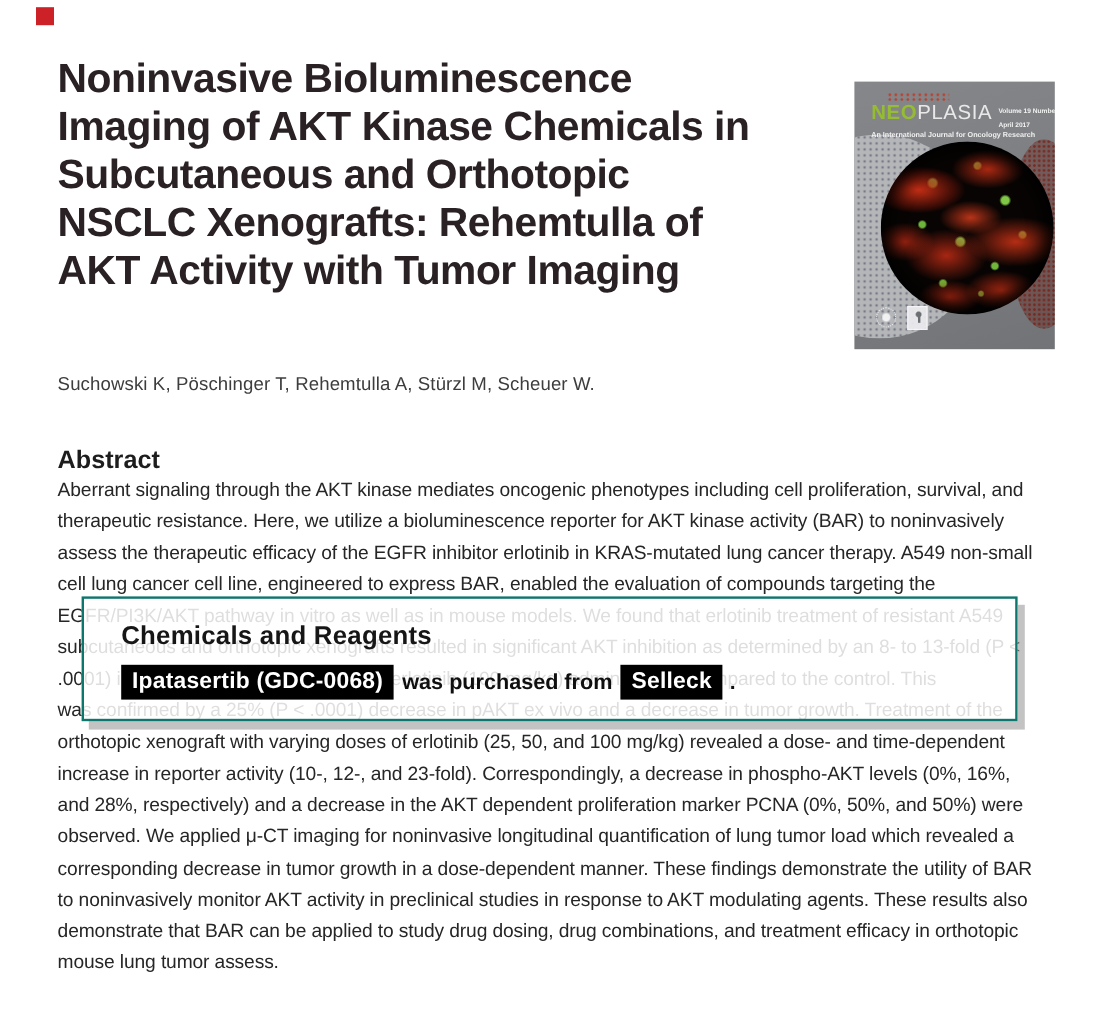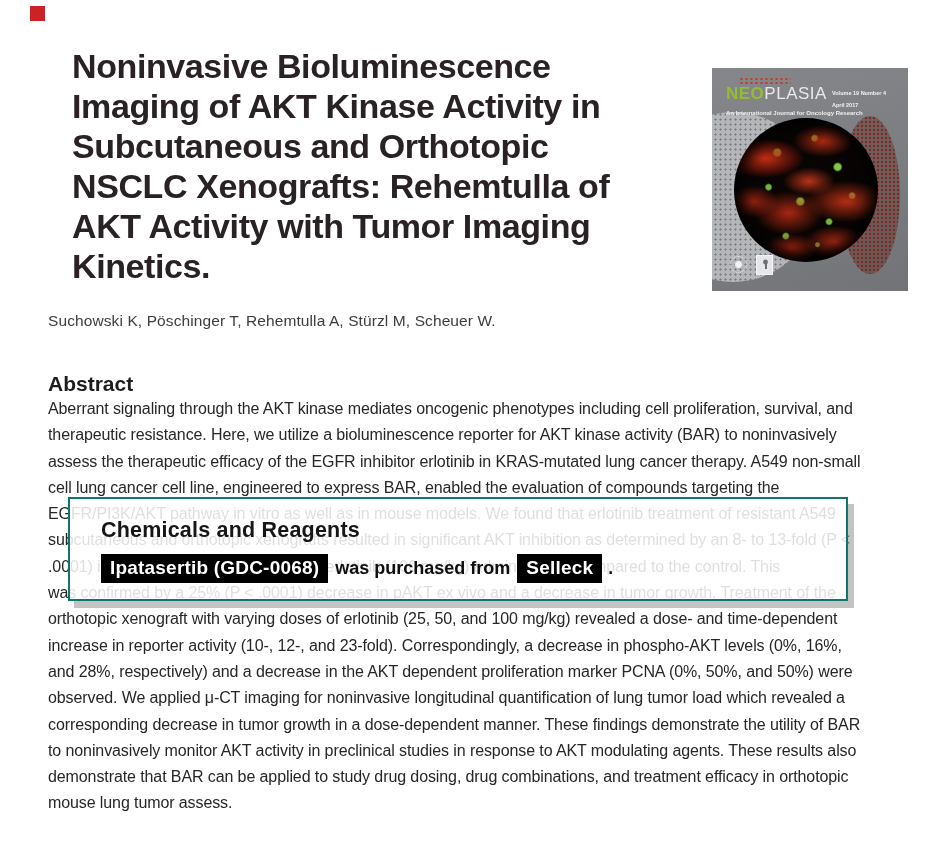--- a/index.html
+++ b/index.html
@@ -4,33 +4,33 @@
 <style>
   * { margin:0; padding:0; box-sizing:border-box; }
   html,body { width:930px; height:847px; background:#ffffff; overflow:hidden;
               font-family:"Liberation Sans", sans-serif; }
   .abs { position:absolute; }
 
   
   #corner-marker { left:30px; top:6px; width:15px; height:15px; background:#cb2127; }
 
   
-  #title-block { left:48px; top:46px; color:#292124;margin-left:24px; }
+  #title-block { left:48px; top:46px; color:#292124; }
   .title-line { font-size:34px; font-weight:bold; line-height:40px; letter-spacing:-0.4px; white-space:nowrap; }
 
   
   #authors { left:48px; top:312px; font-size:15.5px; color:#3d3d3d; letter-spacing:0.1px; }
 
   
   #abstract-heading { left:48px; top:372px; font-size:21px; font-weight:bold; color:#1d1d1d; }
   #abstract-body { left:48px; top:396px; width:845px; color:#262626; }
   .abs-line { font-size:16px; line-height:26.3px; white-space:nowrap; letter-spacing:-0.1px; }
 
   
-  #cover { left:712px; top:68px; width:196px; height:223px; overflow:hidden;
+  #cover { left:712px; top:68px; width:167px; height:223px; overflow:hidden;
            background:linear-gradient(160deg,#85878a 0%,#7b7d80 55%,#717376 100%); }
   #cover-dots { left:27px; top:9px; width:52px; height:7px;
       background-image:radial-gradient(#c23b2a 1px, transparent 1.4px);
       background-size:5px 4px; }
   #cover-masthead { left:14px; top:16px; font-size:17px; letter-spacing:0.5px; white-space:nowrap; }
   #cover-masthead .neo { color:#96bc33; font-weight:bold; }
   #cover-masthead .plasia { color:#e9e9e9; font-weight:normal; }
   #cover-subtitle { left:14px; top:42px; font-size:6px; font-weight:bold; color:#f0f0f0; white-space:nowrap; }
   #cover-volume { left:120px; top:22px; font-size:5.5px; font-weight:bold; color:#f2f2f2; white-space:nowrap; }
   #cover-date { left:120px; top:34px; font-size:5.5px; font-weight:bold; color:#f2f2f2; }
@@ -84,25 +84,24 @@
   .mid-text { font-size:18px; font-weight:bold; color:#0f0f0f; margin:0 7px; white-space:nowrap; }
   .trail-text { font-size:17.5px; font-weight:bold; color:#0f0f0f; margin-left:6px; }
 </style>
 </head>
 <body>
 
 <div class="abs" id="corner-marker"></div>
 
 <div class="abs" id="title-block">
   <div class="title-line">Noninvasive Bioluminescence</div>
-  <div class="title-line">Imaging of AKT Kinase Activity in</div>
+  <div class="title-line">Imaging of AKT Kinase Chemicals in</div>
   <div class="title-line">Subcutaneous and Orthotopic</div>
   <div class="title-line">NSCLC Xenografts: Rehemtulla of</div>
   <div class="title-line">AKT Activity with Tumor Imaging</div>
-  <div class="title-line">Kinetics.</div>
 </div>
 
 <div class="abs" id="cover">
   <div class="abs" id="cover-lightdisc"></div>
   <div class="abs" id="cover-maroon-arc"></div>
   <div class="abs" id="cover-cells"></div>
   <div class="abs" id="cover-dots"></div>
   <div class="abs" id="cover-masthead"><span class="neo">NEO</span><span class="plasia">PLASIA</span></div>
   <div class="abs" id="cover-subtitle">An International Journal for Oncology Research</div>
   <div class="abs" id="cover-volume">Volume 19   Number 4</div>

